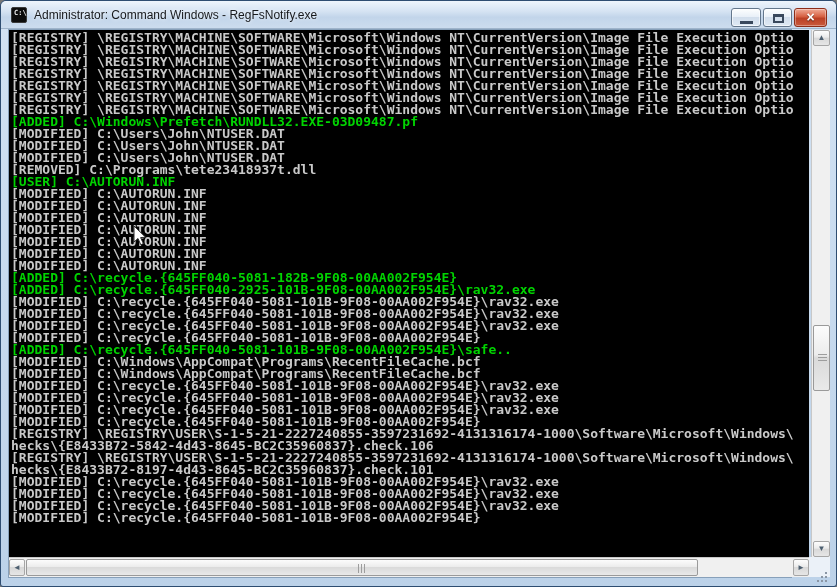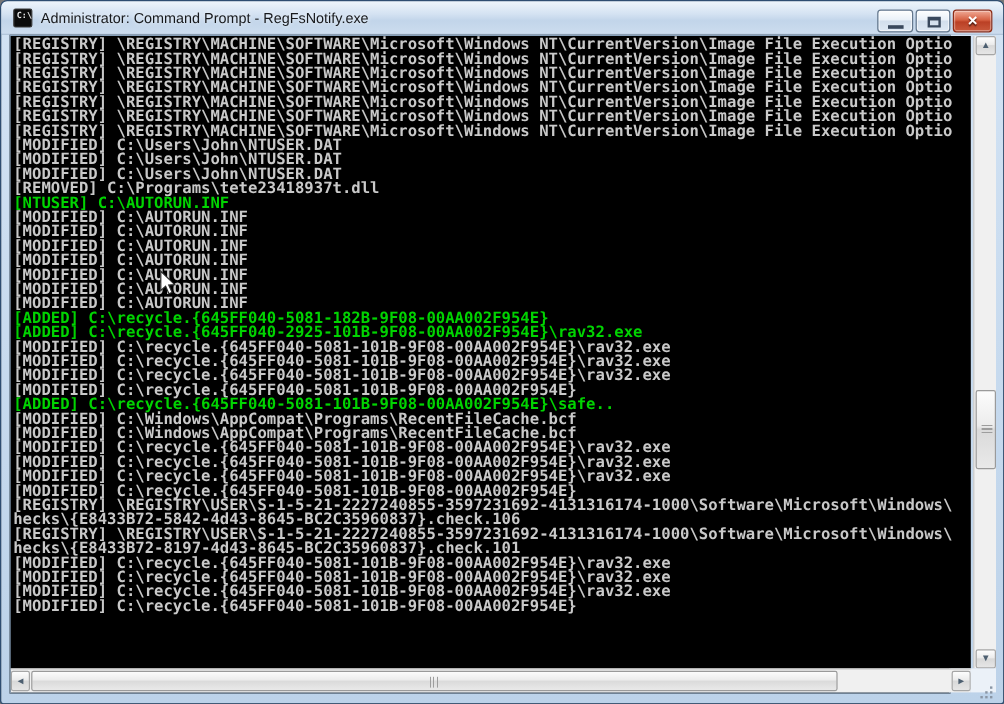--- a/index.html
+++ b/index.html
@@ -106,21 +106,21 @@
 </style>
 </head>
 <body>
 
 <div class="window">
 
   <div class="titlebar">
     <div class="app-icon">
       <span>C:\</span>
     </div>
-    <div class="title-text">Administrator: Command Prompt - RegFsNotify.exe</div>
+    <div class="title-text">Administrator: Command Windows - RegFsNotify.exe</div>
     <div class="win-controls">
       <div class="wbtn min">
         <div class="glyph-min"></div>
       </div>
       <div class="wbtn max">
         <div class="glyph-max"></div>
       </div>
       <div class="wbtn close">
         <div class="glyph-close">×</div>
       </div>
@@ -130,25 +130,26 @@
   <div class="client">
 
     <div class="console" id="console">
         <div class="cl">[REGISTRY] \REGISTRY\MACHINE\SOFTWARE\Microsoft\Windows NT\CurrentVersion\Image File Execution Optio</div>
         <div class="cl">[REGISTRY] \REGISTRY\MACHINE\SOFTWARE\Microsoft\Windows NT\CurrentVersion\Image File Execution Optio</div>
         <div class="cl">[REGISTRY] \REGISTRY\MACHINE\SOFTWARE\Microsoft\Windows NT\CurrentVersion\Image File Execution Optio</div>
         <div class="cl">[REGISTRY] \REGISTRY\MACHINE\SOFTWARE\Microsoft\Windows NT\CurrentVersion\Image File Execution Optio</div>
         <div class="cl">[REGISTRY] \REGISTRY\MACHINE\SOFTWARE\Microsoft\Windows NT\CurrentVersion\Image File Execution Optio</div>
         <div class="cl">[REGISTRY] \REGISTRY\MACHINE\SOFTWARE\Microsoft\Windows NT\CurrentVersion\Image File Execution Optio</div>
         <div class="cl">[REGISTRY] \REGISTRY\MACHINE\SOFTWARE\Microsoft\Windows NT\CurrentVersion\Image File Execution Optio</div>
+        <div class="cl green">[ADDED] C:\Windows\Prefetch\RUNDLL32.EXE-03D09487.pf</div>
         <div class="cl">[MODIFIED] C:\Users\John\NTUSER.DAT</div>
         <div class="cl">[MODIFIED] C:\Users\John\NTUSER.DAT</div>
         <div class="cl">[MODIFIED] C:\Users\John\NTUSER.DAT</div>
         <div class="cl">[REMOVED] C:\Programs\tete23418937t.dll</div>
-        <div class="cl green">[NTUSER] C:\AUTORUN.INF</div>
+        <div class="cl green">[USER] C:\AUTORUN.INF</div>
         <div class="cl">[MODIFIED] C:\AUTORUN.INF</div>
         <div class="cl">[MODIFIED] C:\AUTORUN.INF</div>
         <div class="cl">[MODIFIED] C:\AUTORUN.INF</div>
         <div class="cl">[MODIFIED] C:\AUTORUN.INF</div>
         <div class="cl">[MODIFIED] C:\AUTORUN.INF</div>
         <div class="cl">[MODIFIED] C:\AUTORUN.INF</div>
         <div class="cl">[MODIFIED] C:\AUTORUN.INF</div>
         <div class="cl green">[ADDED] C:\recycle.{645FF040-5081-182B-9F08-00AA002F954E}</div>
         <div class="cl green">[ADDED] C:\recycle.{645FF040-2925-101B-9F08-00AA002F954E}\rav32.exe</div>
         <div class="cl">[MODIFIED] C:\recycle.{645FF040-5081-101B-9F08-00AA002F954E}\rav32.exe</div>

